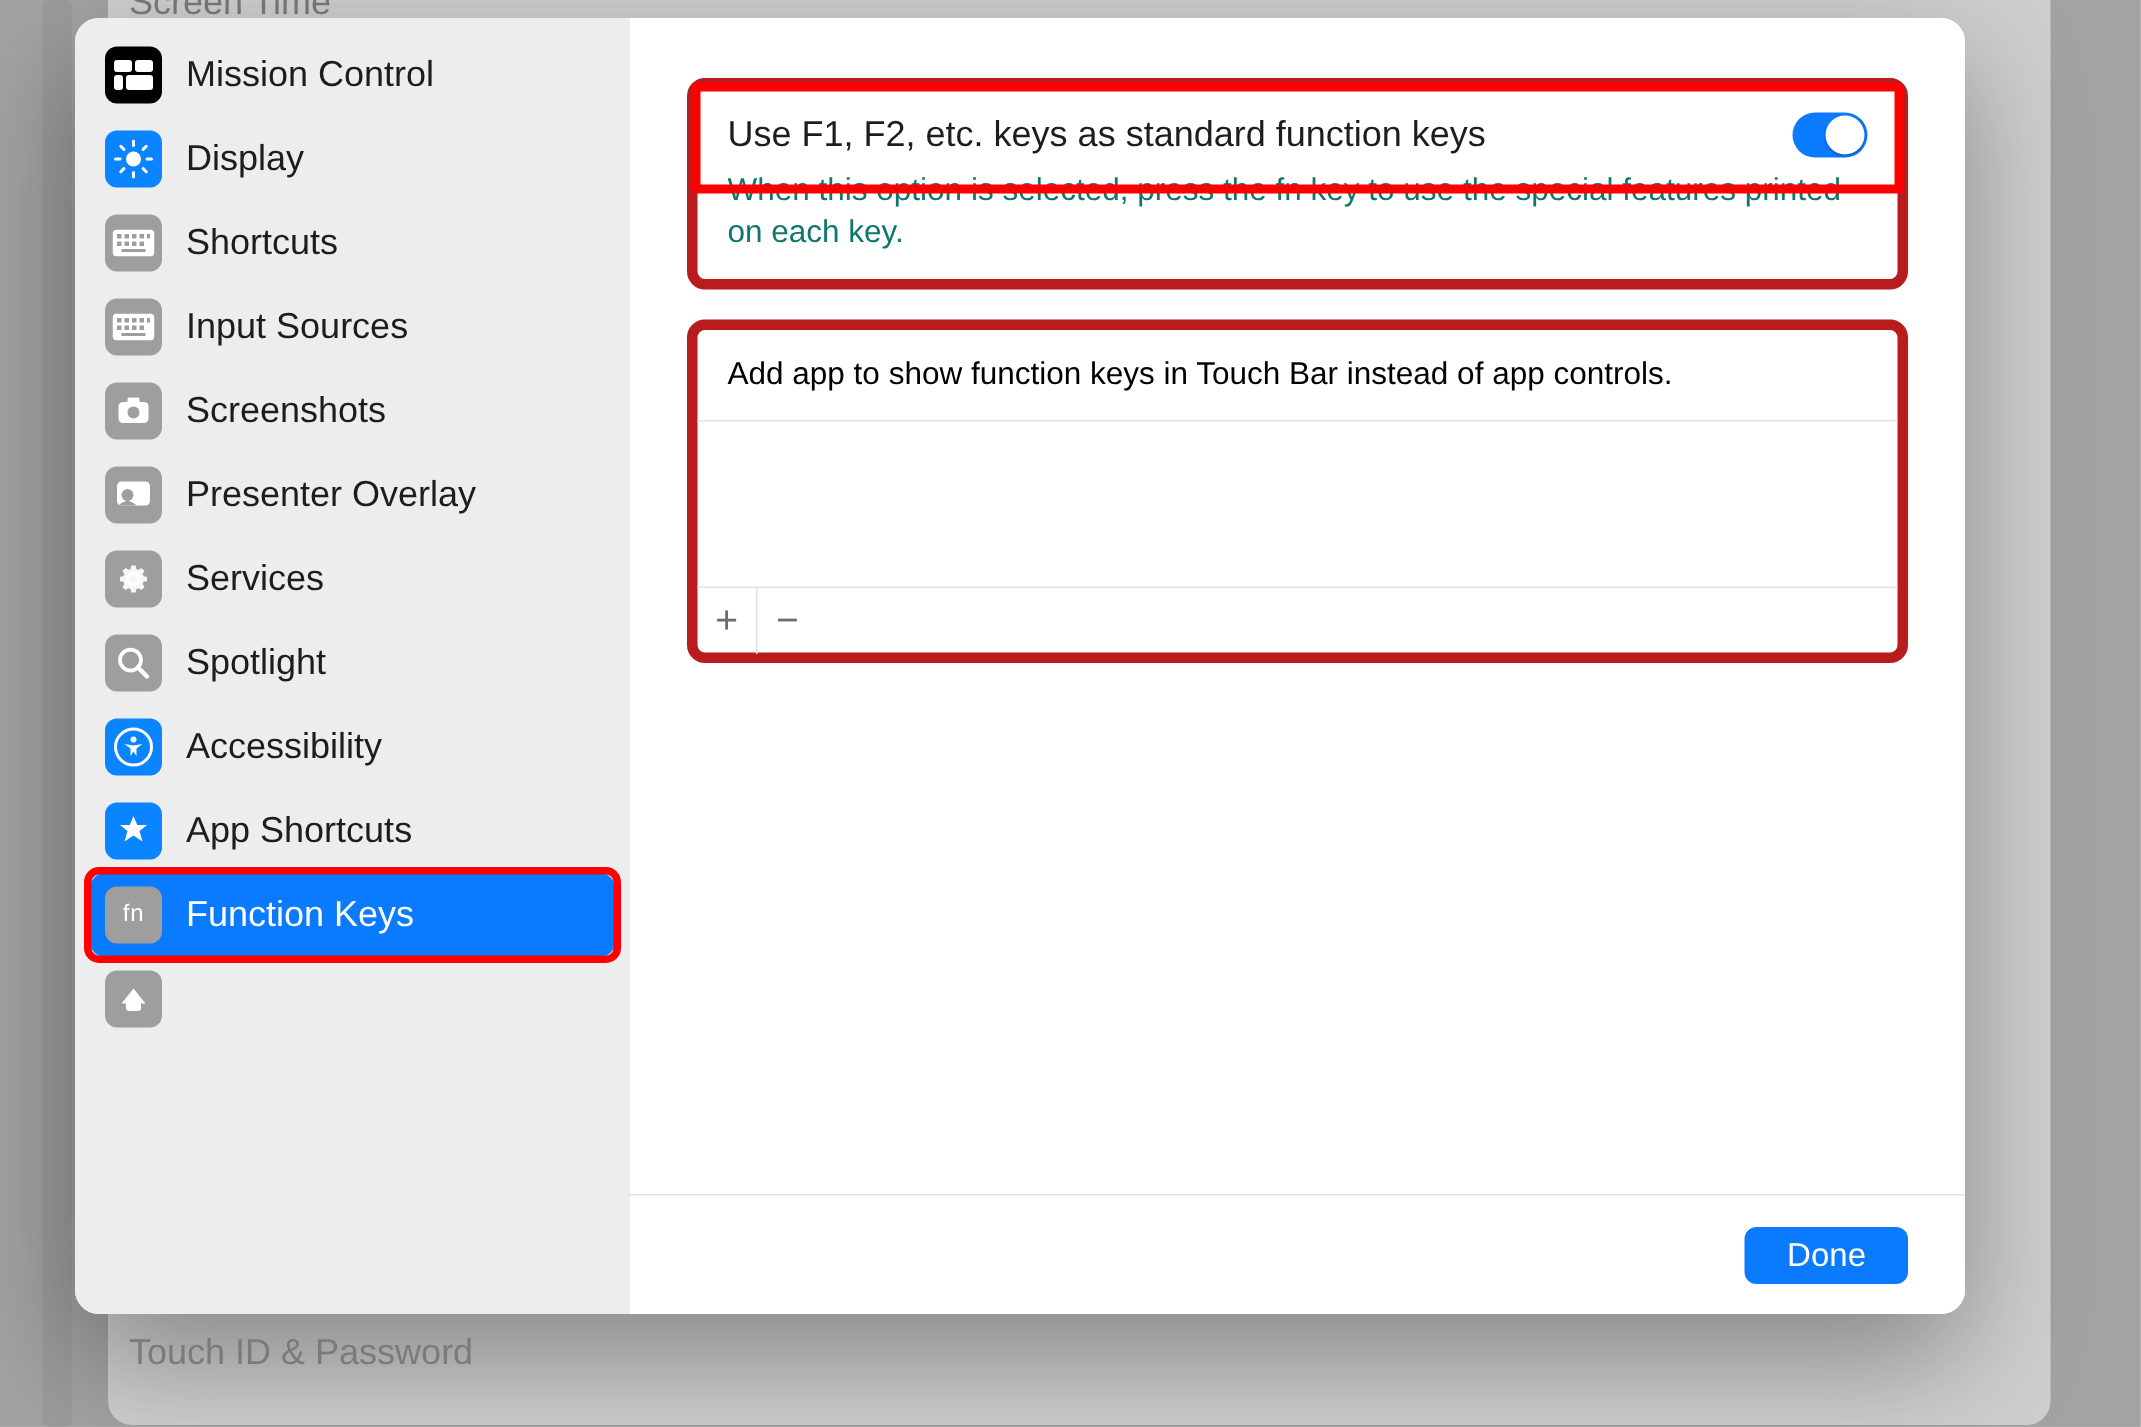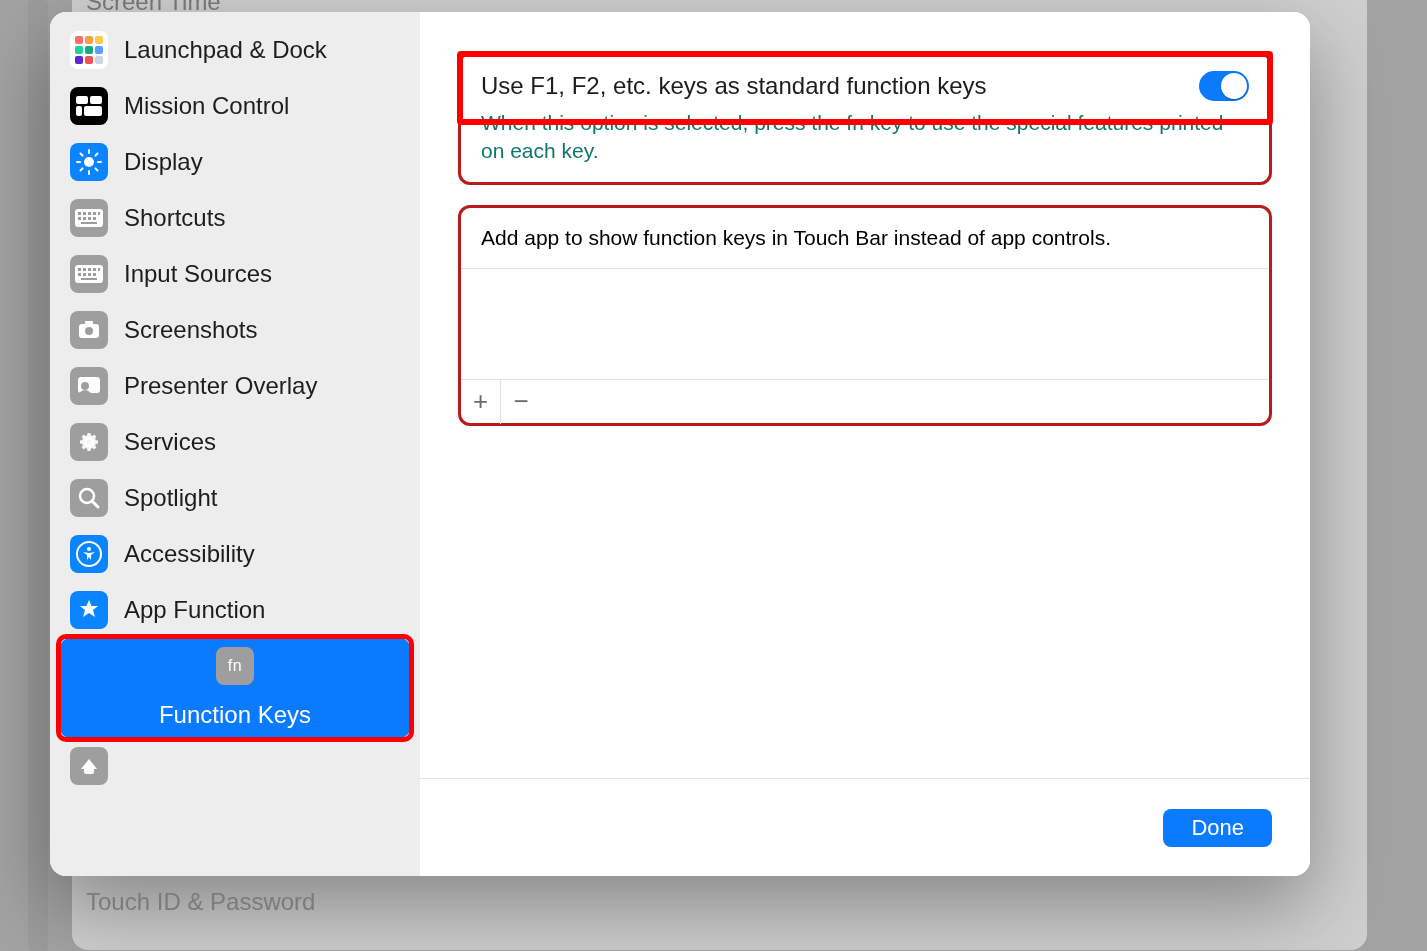--- a/index.html
+++ b/index.html
@@ -77,21 +77,20 @@
     font-size: 20px;
     font-weight: 600;
     color: #fff;
   }
   .icon-gray { background: #9e9e9e; }
   .icon-blue { background: #0a84ff; }
   .icon-black { background: #1c1c1e; }
   .icon-white { background: #fff; }
   .highlight-sel {
     position: relative;
-    flex-direction: column;
   }
   .highlight-sel::after {
     content: "";
     position: absolute;
     left: -4px; right: -4px; top: -4px; bottom: -4px;
     border: 5px solid #ff0000;
     border-radius: 10px;
     pointer-events: none;
   }
   .main {
@@ -101,21 +100,21 @@
     display: flex;
     flex-direction: column;
   }
   .main-content {
     flex: 1;
     padding: 40px 38px 20px 38px;
     overflow-y: auto;
   }
   .card {
     background: #fff;
-    border: 3px solid #b91c1c;
+    border: 7px solid #b91c1c;
     border-radius: 12px;
     box-shadow: 0 0 0 0.5px rgba(0,0,0,0.03);
   }
   .card1 {
     padding: 16px 20px 18px 20px;
     position: relative;
   }
   .card1::after {
     content: "";
     position: absolute;
@@ -179,21 +178,21 @@
     display: flex;
     align-items: center;
     justify-content: center;
     font-size: 26px;
     color: #6b6b70;
     cursor: pointer;
     border-right: 1px solid #e3e3e5;
   }
   .pm-btn:last-child { border-right: none; }
   .footer {
-    height: 98px;
+    height: 80px;
     border-top: 1px solid #e3e3e5;
     display: flex;
     align-items: center;
     justify-content: flex-end;
     padding: 0 38px;
   }
   .done-btn {
     background: #0a7aff;
     color: #fff;
     border: none;
@@ -245,36 +244,20 @@
 
 <div class="backdrop">
   <div class="bg-strip"></div>
   <div class="bg-card"></div>
   <div class="edge-occ edge-top">Screen Time</div>
 
   <div class="modal">
 
     <div class="sidebar">
 
-      <div class="sidebar-item">
-        <div class="icon-box icon-white">
-          <div class="grid9">
-              <span style="background:#ff6b6b"></span>
-              <span style="background:#ff9f43"></span>
-              <span style="background:#feca57"></span>
-              <span style="background:#1dd1a1"></span>
-              <span style="background:#10ac84"></span>
-              <span style="background:#54a0ff"></span>
-              <span style="background:#5f27cd"></span>
-              <span style="background:#ee5253"></span>
-              <span style="background:#c8d6e5"></span>
-            </div>
-        </div>
-        <span class="label">Launchpad &amp; Dock</span>
-      </div>
 
       <div class="sidebar-item">
         <div class="icon-box icon-black mission">
           <div class="mgrid">
               <span style="width:12px;height:8px"></span>
               <span style="width:12px;height:8px"></span>
               <span style="width:6px;height:10px"></span>
               <span style="width:18px;height:10px"></span>
             </div>
         </div>
@@ -395,21 +378,21 @@
         </div>
         <span class="label">Accessibility</span>
       </div>
 
       <div class="sidebar-item">
         <div class="icon-box icon-blue svg-wrap">
           <svg width="24" height="24" viewBox="0 0 24 24" fill="#fff">
               <path d="M12 2l2.5 6H21l-5 4 2 7-6-4-6 4 2-7-5-4h6.5z"></path>
             </svg>
         </div>
-        <span class="label">App Function</span>
+        <span class="label">App Shortcuts</span>
       </div>
 
       <div class="sidebar-item selected highlight-sel">
         <div class="icon-box icon-gray">
           <span class="fn-glyph">fn</span>
         </div>
         <span class="label">Function Keys</span>
       </div>
 
       <div class="sidebar-item">

